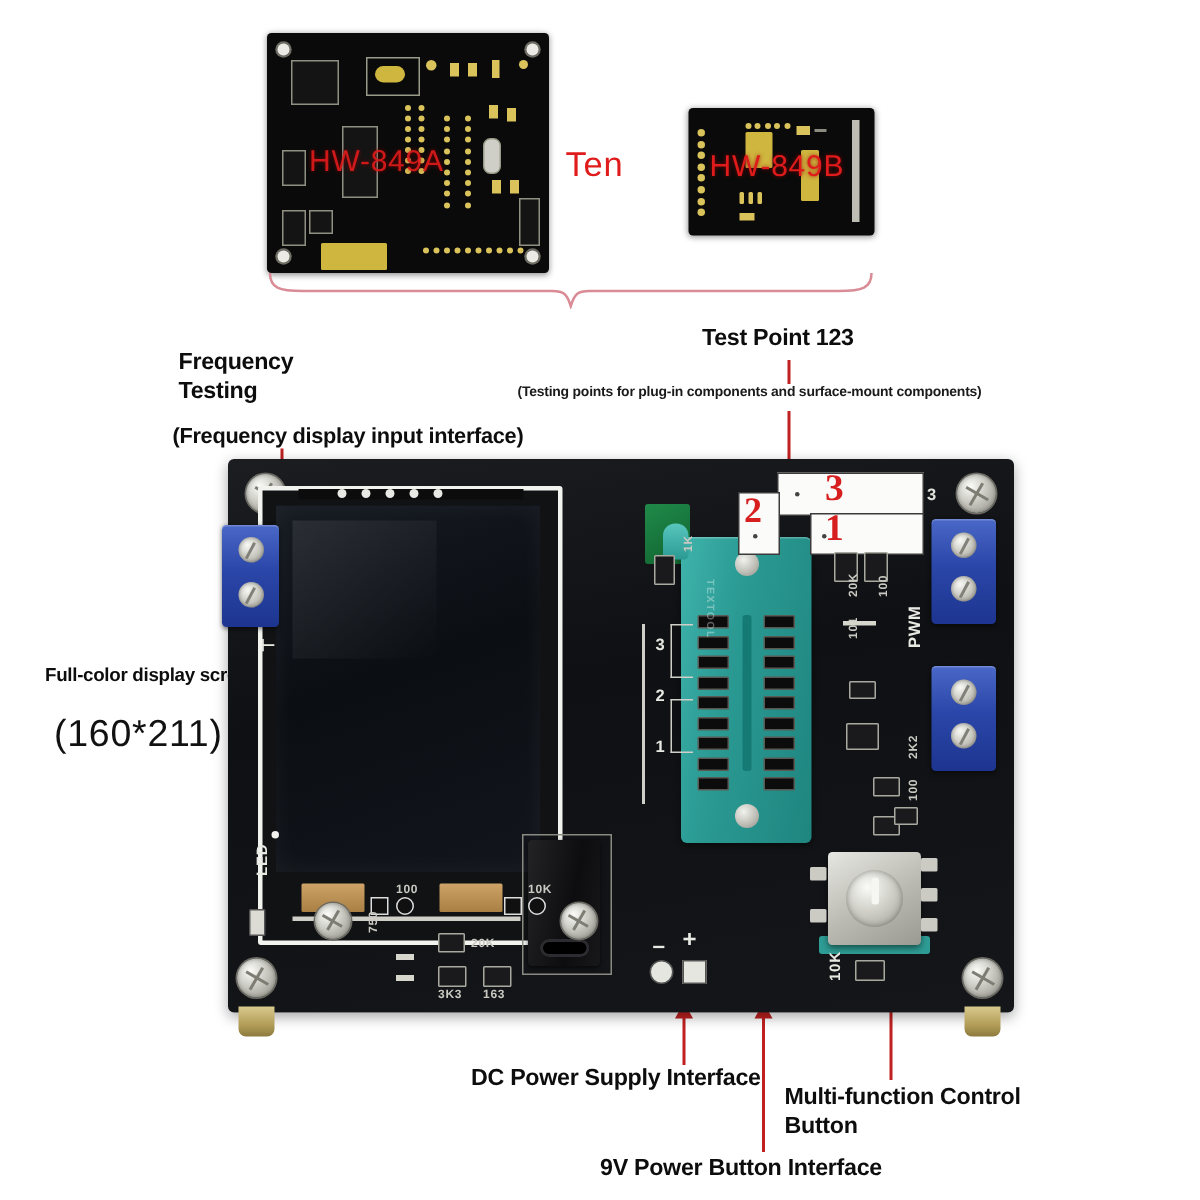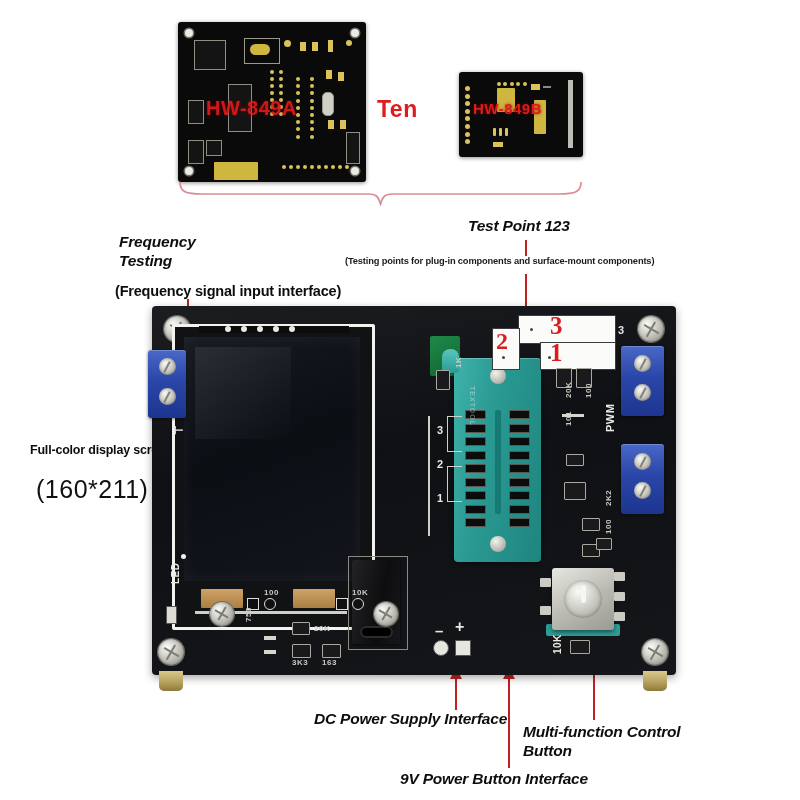--- a/index.html
+++ b/index.html
@@ -10,42 +10,42 @@
     position:relative;
     overflow:hidden;
   }
   .abs{position:absolute;}
 
   
   .ann-bold{
     font-weight:bold;color:#0d0d0d;line-height:1.25;
     letter-spacing:-0.2px;white-space:pre-line;
   }
-  .ann-16{font-size:15.5px;font-style:italic;}
+  .ann-16{font-size:15.5px;}
   .ann-15{font-size:14.5px;}
   .ann-13{font-size:12.5px;}
   .ann-tiny{font-size:9.3px;font-weight:bold;color:#1a1a1a;letter-spacing:-0.15px;white-space:nowrap;}
   .ann-big{font-size:25px;color:#111;letter-spacing:0.5px;}
 
   
   .lead-v{position:absolute;background:#c02020;width:2.4px;}
   .lead-h{position:absolute;background:#c02020;height:2.4px;}
   .arrow-dn{position:absolute;width:0;height:0;border-left:6px solid transparent;border-right:6px solid transparent;border-top:11px solid #c02020;}
   .arrow-up{position:absolute;width:0;height:0;border-left:6px solid transparent;border-right:6px solid transparent;border-bottom:11px solid #c02020;}
   .arrow-rt{position:absolute;width:0;height:0;border-top:7px solid transparent;border-bottom:7px solid transparent;border-left:13px solid #c02020;}
 
   
   .pcb-small{
     background:#0a0a0a;
     border-radius:3px;
     box-shadow:0 1px 4px rgba(0,0,0,.45);
     overflow:hidden;
   }
   .pcb-label{
-    position:absolute;font-weight:bold;color:#e01b1b;
+    position:absolute;font-weight:normal;color:#e01b1b;
     text-shadow:0 0 3px rgba(150,0,0,.8);
     letter-spacing:0.5px;
   }
   .pad{position:absolute;background:#d9c35a;border-radius:50%;}
   .pad-sq{position:absolute;background:#d9c35a;}
   .pad-row{position:absolute;display:flex;gap:2px;}
   .pad-row i{display:block;width:4px;height:4px;background:#d9c35a;border-radius:50%;}
   .silk{position:absolute;border:1px solid #9a9a8a;}
   .silk-lt{position:absolute;background:#8b8b80;}
   .chip{position:absolute;background:#141414;border:1px solid #8f8f82;}
@@ -284,39 +284,39 @@
   <div class="cap-yellow" style="left:75px;top:28px;width:12px;height:34px;"></div>
   <div class="pad-sq" style="left:72px;top:12px;width:9px;height:6px;"></div>
   <div class="silk-lt" style="left:84px;top:14px;width:8px;height:2px;"></div>
   <div class="pad-row" style="left:34px;top:56px;gap:3px;">
     <i style="width:3px;height:8px;border-radius:1px;"></i>
     <i style="width:3px;height:8px;border-radius:1px;"></i>
     <i style="width:3px;height:8px;border-radius:1px;"></i>
   </div>
   <div class="pad-sq" style="left:34px;top:70px;width:10px;height:5px;"></div>
   <div class="silk-lt" style="right:10px;top:8px;width:5px;height:68px;background:#bdbdb4;"></div>
-  <span class="pcb-label" style="left:14px;top:28px;font-size:15px;">HW-849B</span>
+  <span class="pcb-label" style="left:14px;top:28px;font-size:20px;">HW-849B</span>
 </div>
 
 <div class="abs pcb-label" style="left:377px;top:96px;font-size:23px;text-shadow:none;">Ten</div>
 
 <div class="abs brace" style="left:178px;top:180px;width:405px;height:26px;">
   <svg width="405" height="26" viewBox="0 0 405 26">
     <path d="M2,2 C2,12 8,14 24,14 L190,14 C198,14 200,16 202.5,24 C205,16 207,14 215,14 L381,14 C397,14 403,12 403,2" fill="none" stroke="#d98c96" stroke-width="1.7"></path>
   </svg>
 </div>
 
 <div class="abs ann-bold ann-16" style="left:468px;top:216px;">Test Point 123</div>
 
 <div class="abs ann-tiny" style="left:345px;top:256px;">(Testing points for plug-in components and surface-mount components)</div>
 
 <div class="abs ann-bold ann-16" style="left:119px;top:232px;">Frequency
 Testing</div>
 
-<div class="abs ann-bold ann-15" style="left:115px;top:282px;">(Frequency signal input interface)</div>
+<div class="abs ann-bold ann-15" style="left:115px;top:282px;">(Frequency display input interface)</div>
 
 <div class="abs ann-bold ann-13" style="left:30px;top:443px;">Full-color display screen</div>
 
 <div class="abs ann-big" style="left:36px;top:475px;">(160*211)</div>
 
 <div class="abs ann-bold ann-16" style="left:314px;top:709px;">DC Power Supply Interface</div>
 
 <div class="abs ann-bold ann-16" style="left:523px;top:722px;">Multi-function Control
 Button</div>
 

